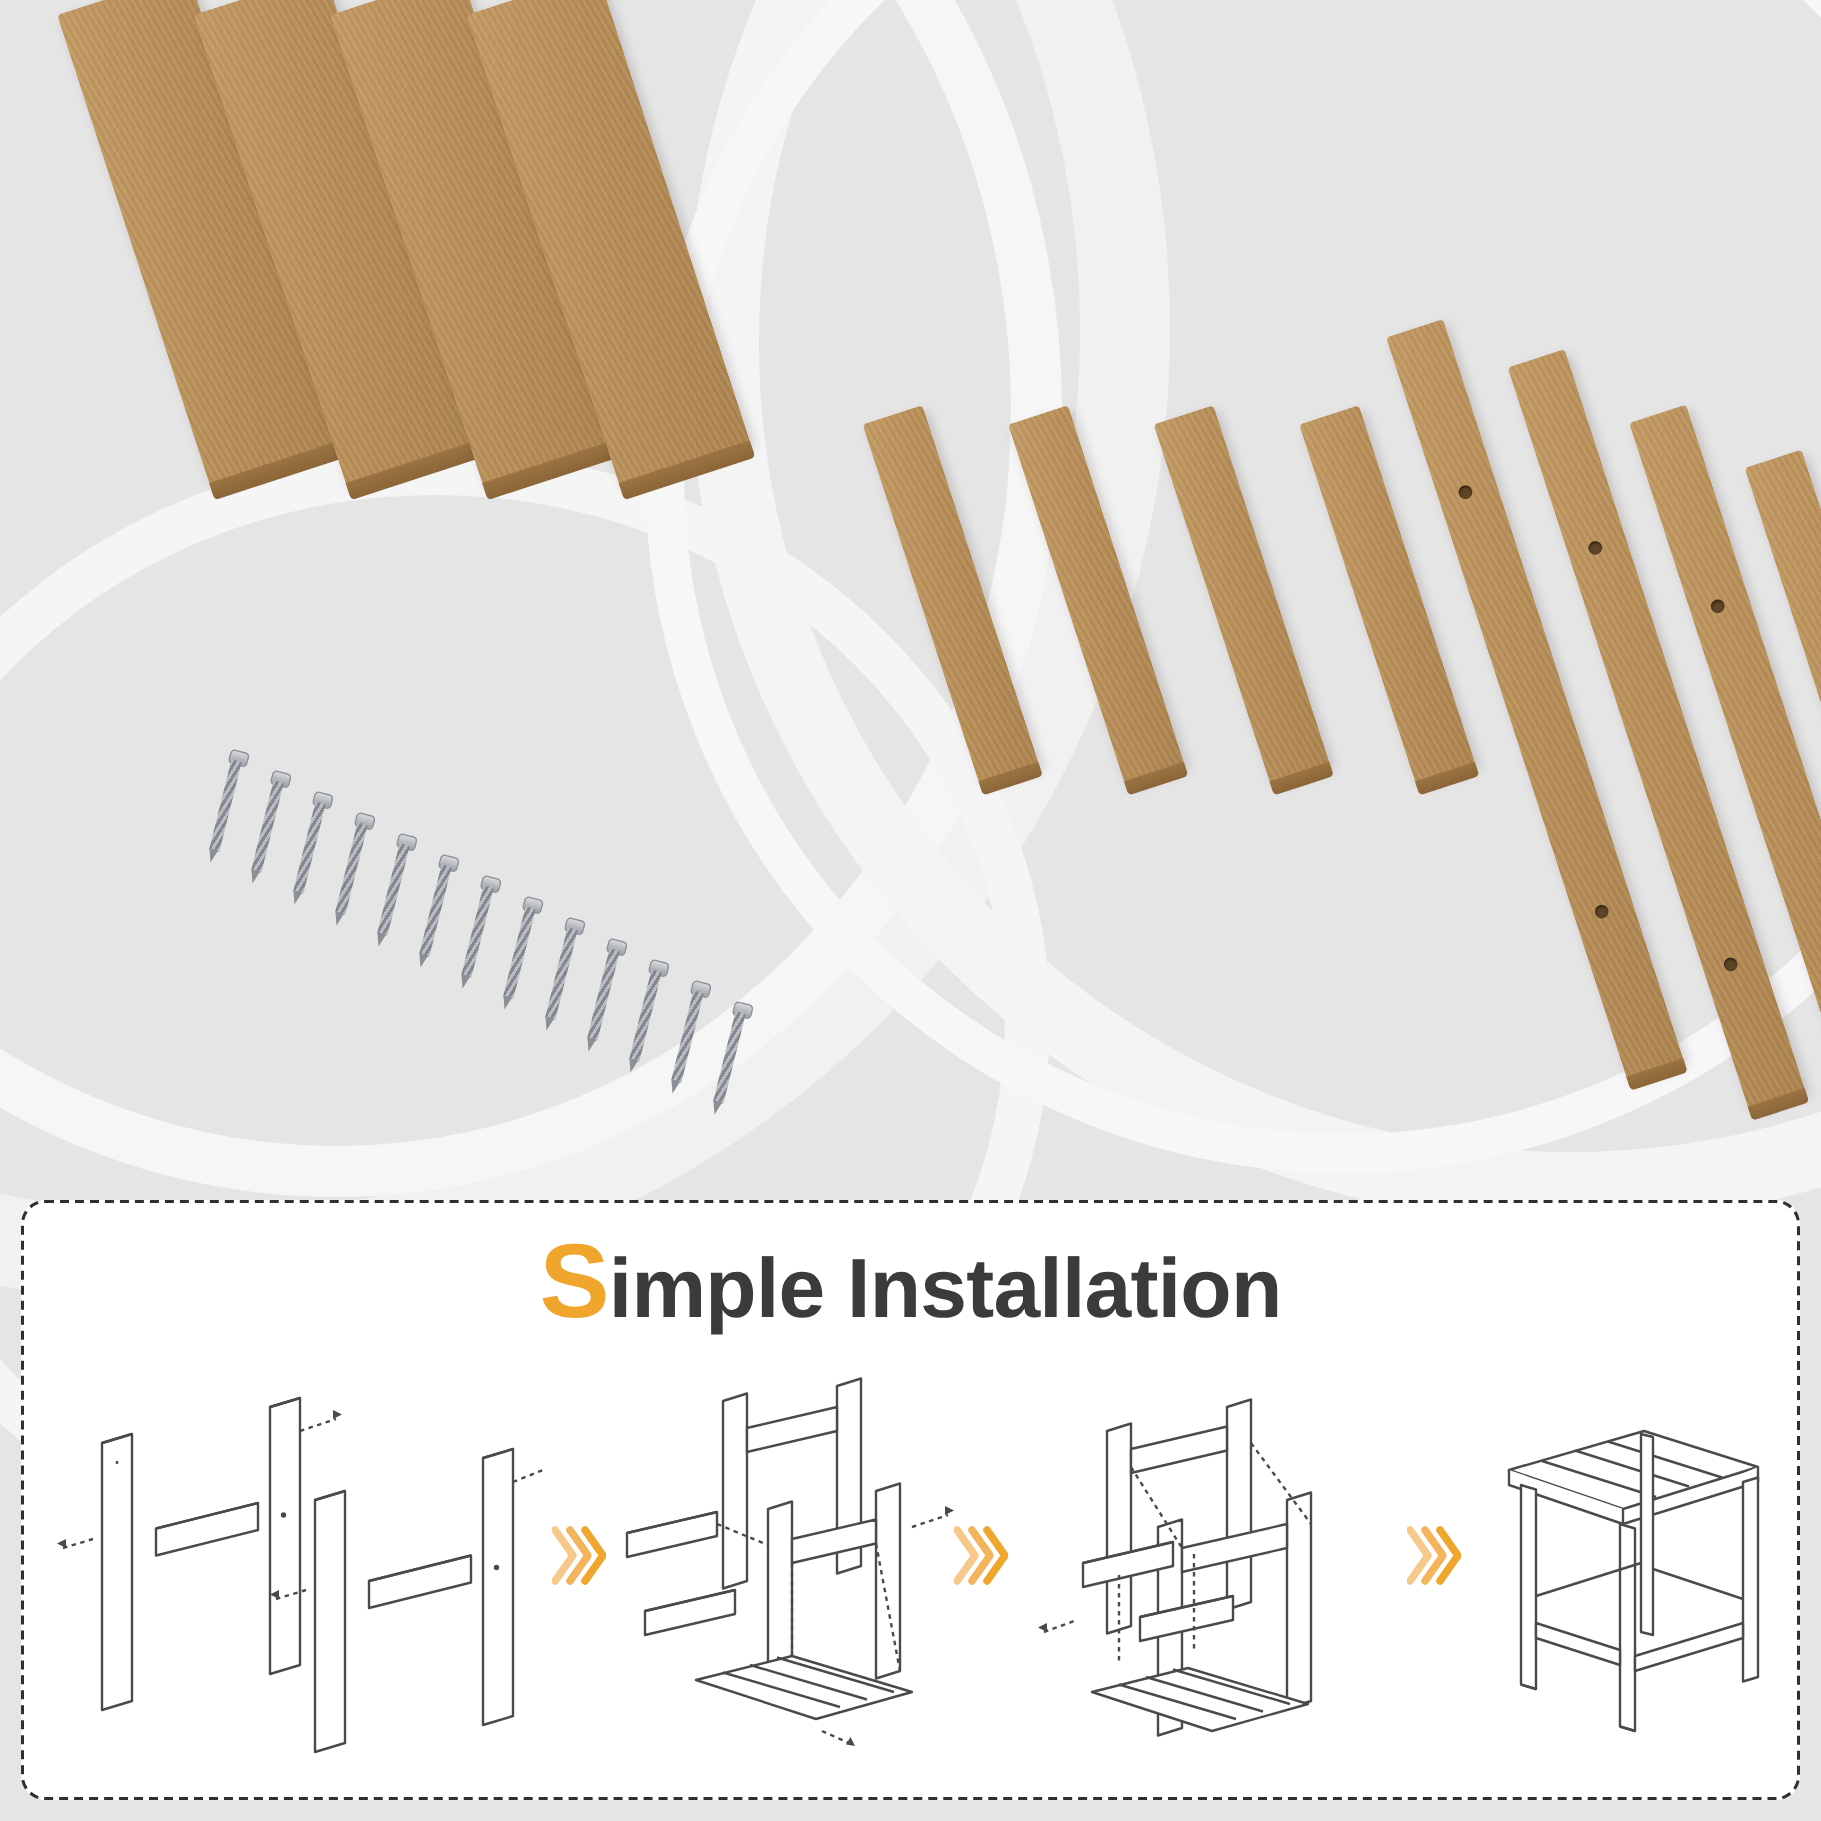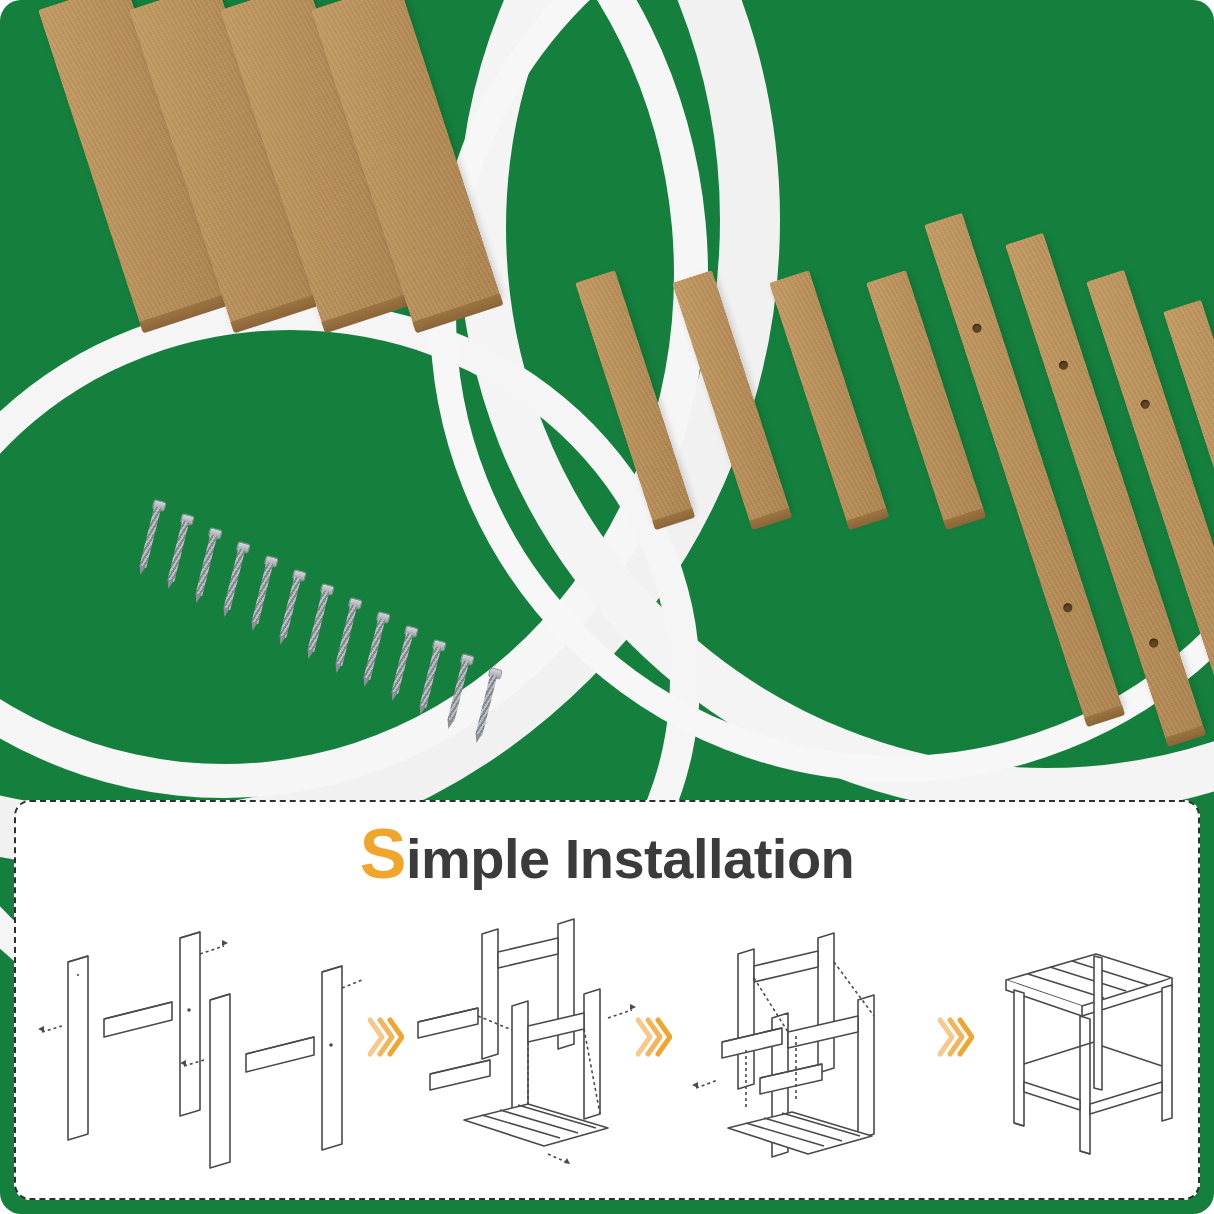--- a/index.html
+++ b/index.html
@@ -12,23 +12,22 @@
     height: 1214px;
     font-family: "Liberation Sans", sans-serif;
     overflow: hidden;
     position: relative;
   }
 
   #stage {
     position: relative;
     width: 1214px;
     height: 1214px;
-    background: #15803d;
+    background: #e5e5e5;
     overflow: hidden;
-    border-radius: 21px;
   }
 
   
   .bg-swoosh {
     position: absolute;
     border-radius: 50%;
     pointer-events: none;
   }
   .sw1 {
     left: -520px; top: -430px;

